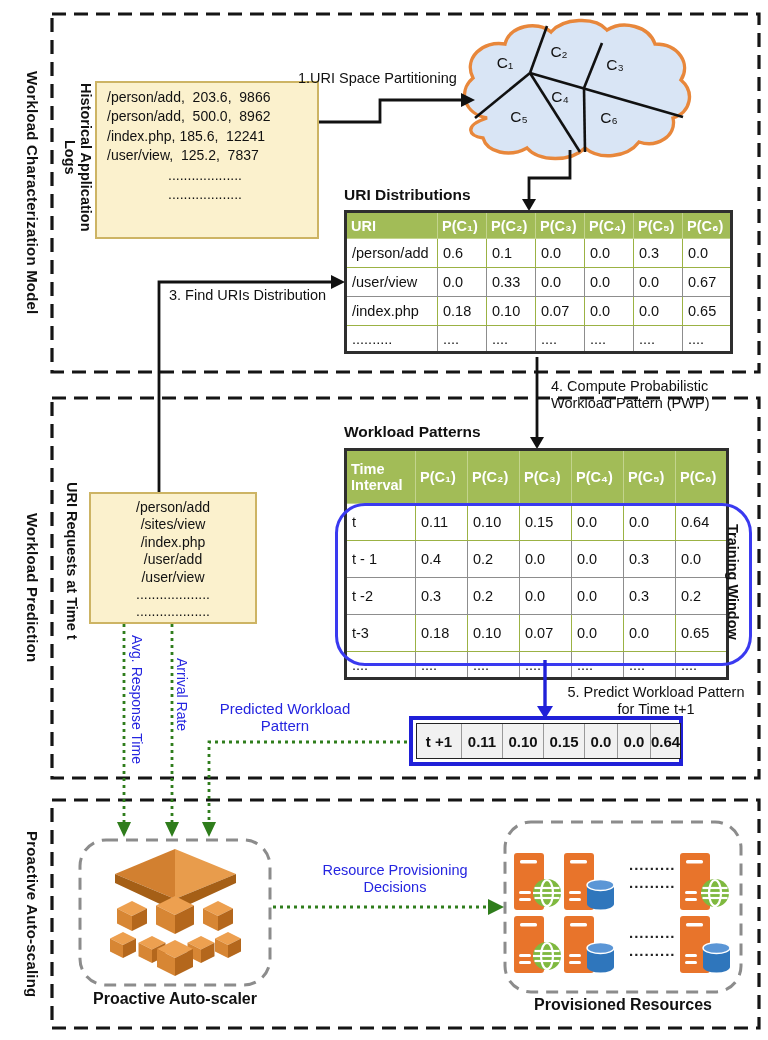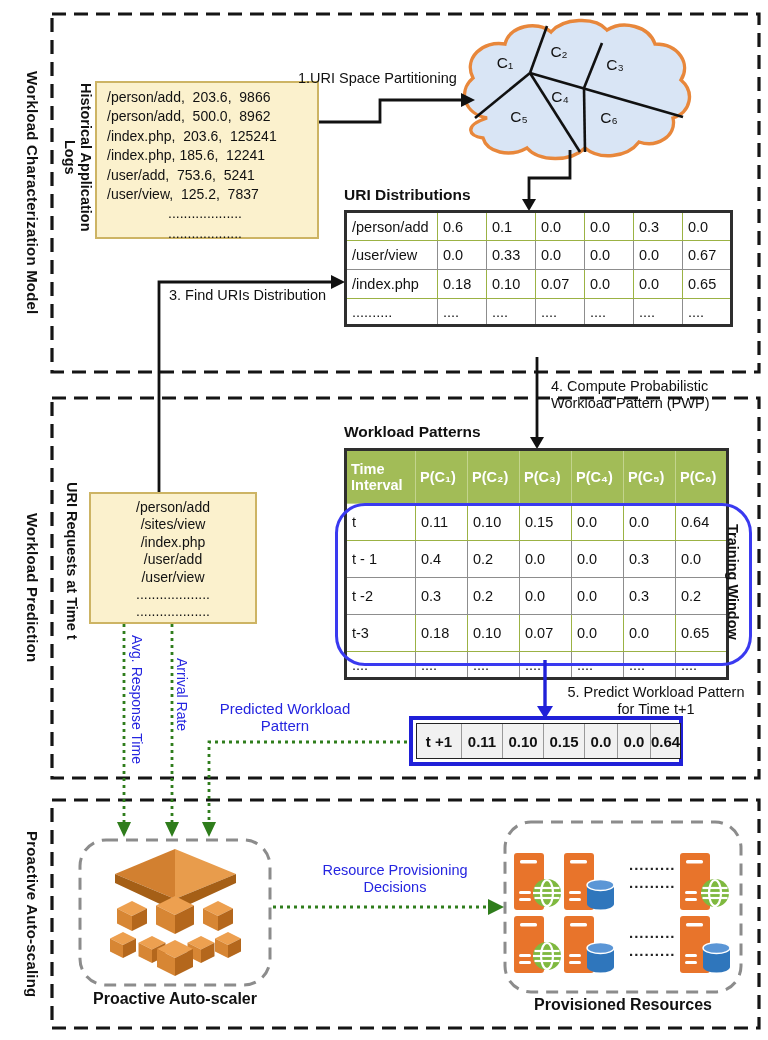--- a/index.html
+++ b/index.html
@@ -174,23 +174,21 @@
   </svg>
 
   <div class="vlab seclabel" style="left:4px;top:14px;height:358px;">Workload Characterization Model</div>
   <div class="vlab seclabel" style="left:4px;top:398px;height:380px;">Workload  Prediction</div>
   <div class="vlab seclabel" style="left:4px;top:800px;height:228px;">Proactive Auto-scaling</div>
 
   <div class="vlab boxlabel" style="left:50px;top:72px;height:170px;">Historical Application Logs</div>
   <div class="ybox" style="left:78px;top:81px;width:224px;height:158px;padding:5px 0 0 10px;">
     <div class="logtext">/person/add,  203.6,  9866</div>
     <div class="logtext">/person/add,  500.0,  8962</div>
-    <div class="logtext">/index.php,  203.6,  125241</div>
     <div class="logtext">/index.php, 185.6,  12241</div>
-    <div class="logtext">/user/add,  753.6,  5241</div>
     <div class="logtext">/user/view,  125.2,  7837</div>
     <div class="logtext center" style="padding-right:14px;">...................</div>
     <div class="logtext center" style="padding-right:14px;">...................</div>
   </div>
 
   <div class="steplab" style="left:281px;top:70px;">1.URI Space Partitioning</div>
   <div class="steplab" style="left:152px;top:287px;">3. Find URIs Distribution</div>
   <div class="steplab" style="left:534px;top:378px;">
     <div>4. Compute Probabilistic</div>
     <div>Workload Pattern (PWP)</div>
@@ -205,20 +203,29 @@
     <colgroup>
         <col style="width:92px">
         <col style="width:49px">
         <col style="width:49px">
         <col style="width:49px">
         <col style="width:49px">
         <col style="width:49px">
         <col style="width:49px">
       </colgroup>
     <tbody>
+        <tr style="height:27px;">
+      <th>URI</th>
+      <th>P(C₁)</th>
+      <th>P(C₂)</th>
+      <th>P(C₃)</th>
+      <th>P(C₄)</th>
+      <th>P(C₅)</th>
+      <th>P(C₆)</th>
+    </tr>
     <tr class="rg" style="height:29px;">
       <td>/person/add</td>
           <td>0.6</td>
           <td>0.1</td>
           <td>0.0</td>
           <td>0.0</td>
           <td>0.3</td>
           <td>0.0</td>
     </tr>
     <tr class="rk" style="height:29px;">

